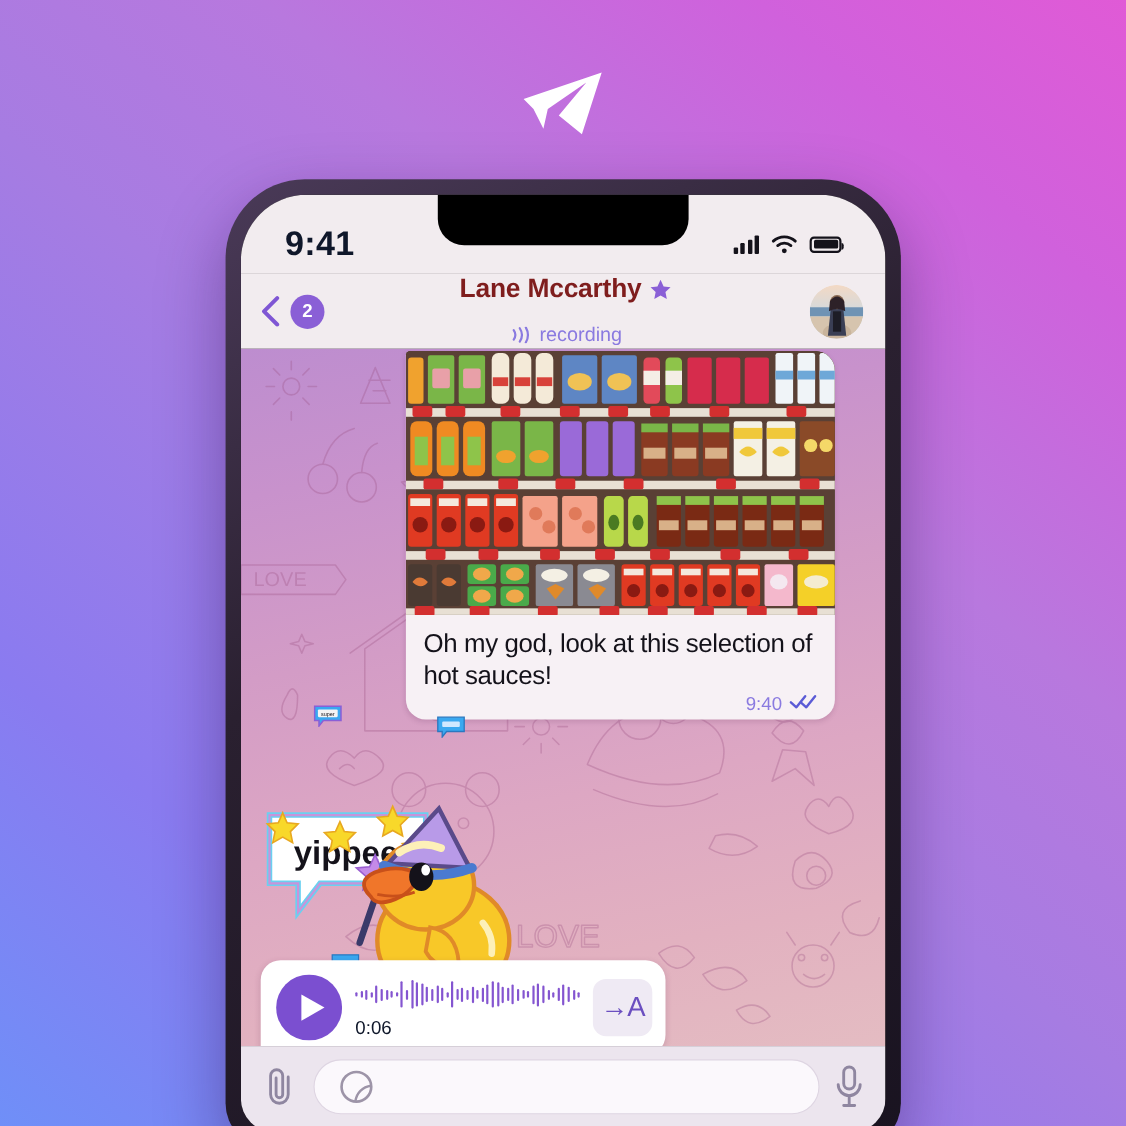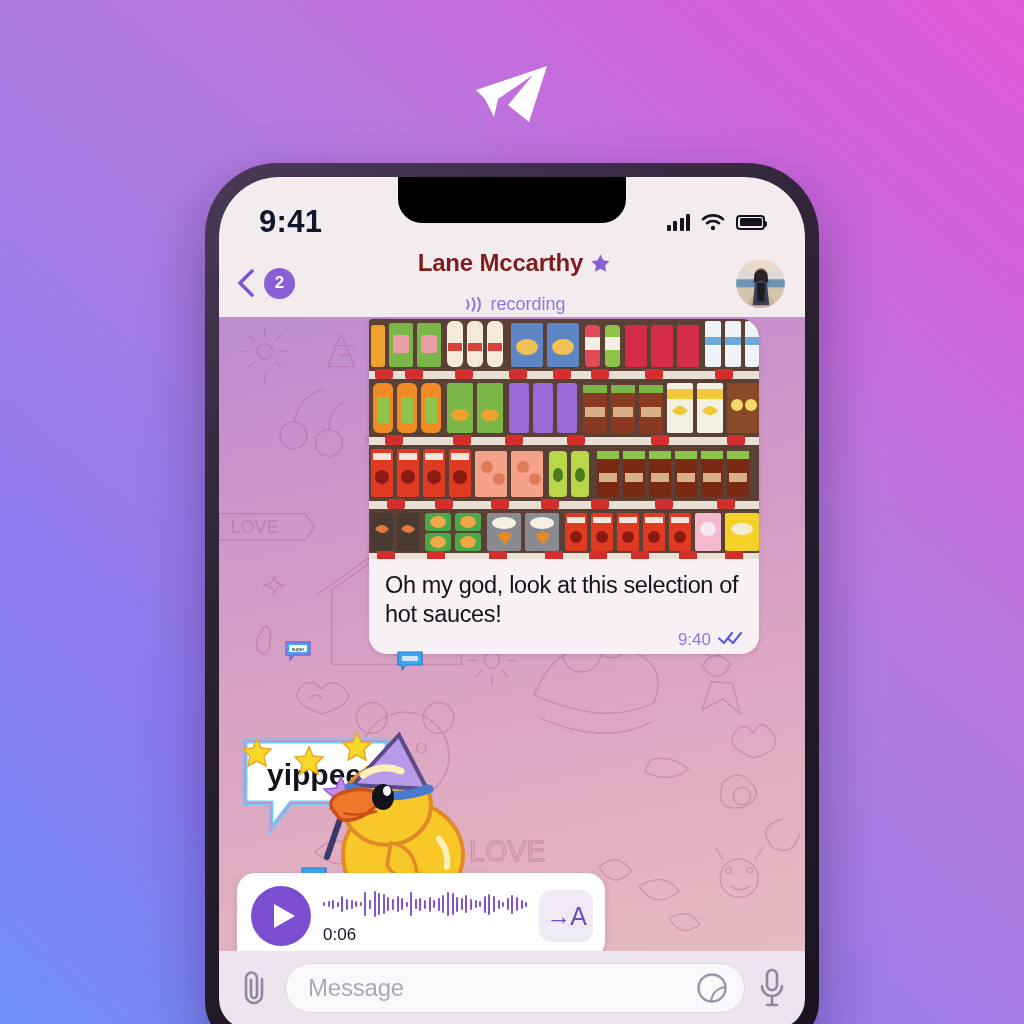--- a/index.html
+++ b/index.html
@@ -699,21 +699,20 @@
         <div id="stt-button">→A</div>
       </div>
 
     </div>
 
     <div id="input-bar">
       <svg id="attach-icon" viewBox="0 0 32 36">
         <path d="M23 9v16a8 8 0 0 1-16 0V8a5.5 5.5 0 0 1 11 0v17a3 3 0 0 1-6 0V10" stroke="#8f86a0" stroke-width="2.6" fill="none" stroke-linecap="round" stroke-linejoin="round"></path>
       </svg>
       <div id="message-field">
-        <span id="message-placeholder">Message</span>
         <svg id="sticker-icon" viewBox="0 0 32 32">
           <path d="M16 2a14 14 0 1 1-1 27.96C22 29 29 23 29.96 15A14 14 0 0 0 16 2z" fill="#cfc6d6"></path>
           <circle cx="16" cy="16" r="13.5" stroke="#9d94a8" stroke-width="2.4" fill="none"></circle>
           <path d="M29.5 15c-8 1-13.5 6.5-14.5 14.5" stroke="#9d94a8" stroke-width="2.2" fill="none"></path>
         </svg>
       </div>
       <svg id="mic-icon" viewBox="0 0 26 40">
         <rect x="8" y="2" width="10" height="20" rx="5" stroke="#8f86a0" stroke-width="2.6" fill="none"></rect>
         <path d="M3 18a10 10 0 0 0 20 0" stroke="#8f86a0" stroke-width="2.6" fill="none" stroke-linecap="round"></path>
         <path d="M13 28v8M8 37h10" stroke="#8f86a0" stroke-width="2.6" fill="none" stroke-linecap="round"></path>

